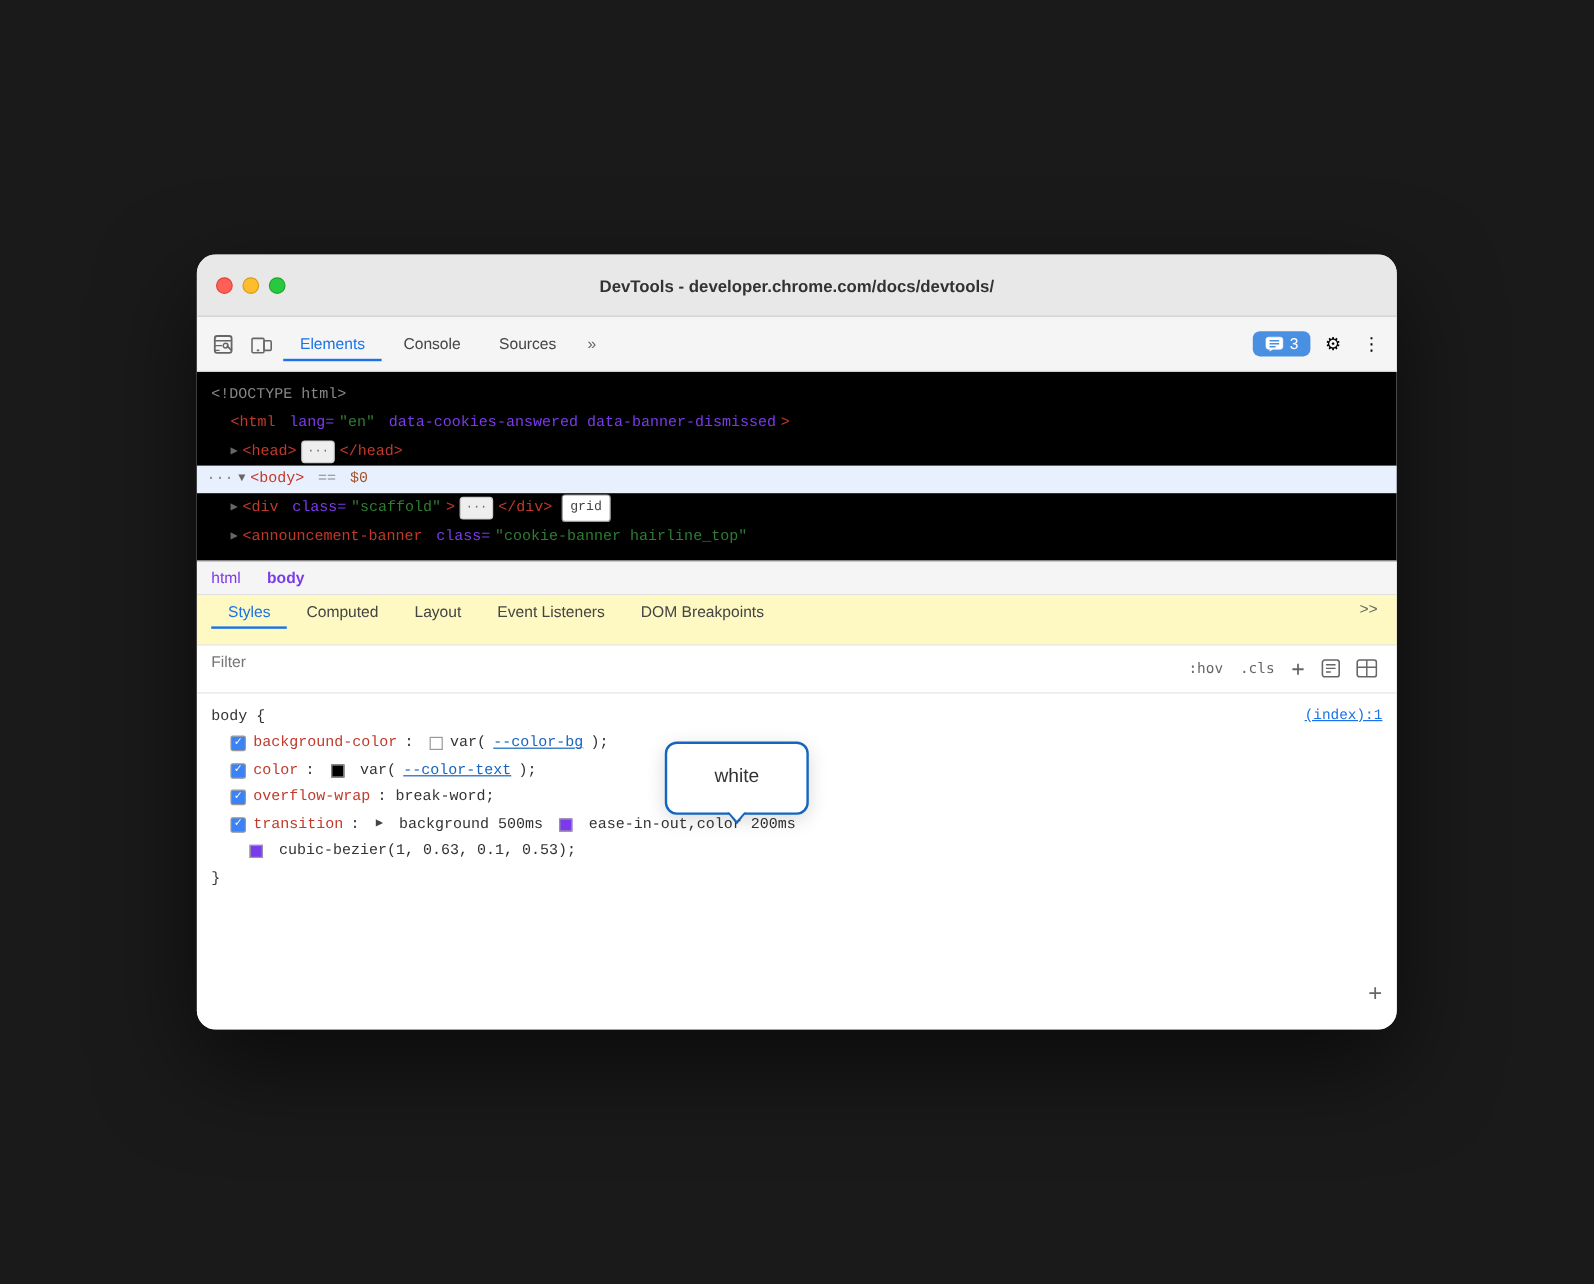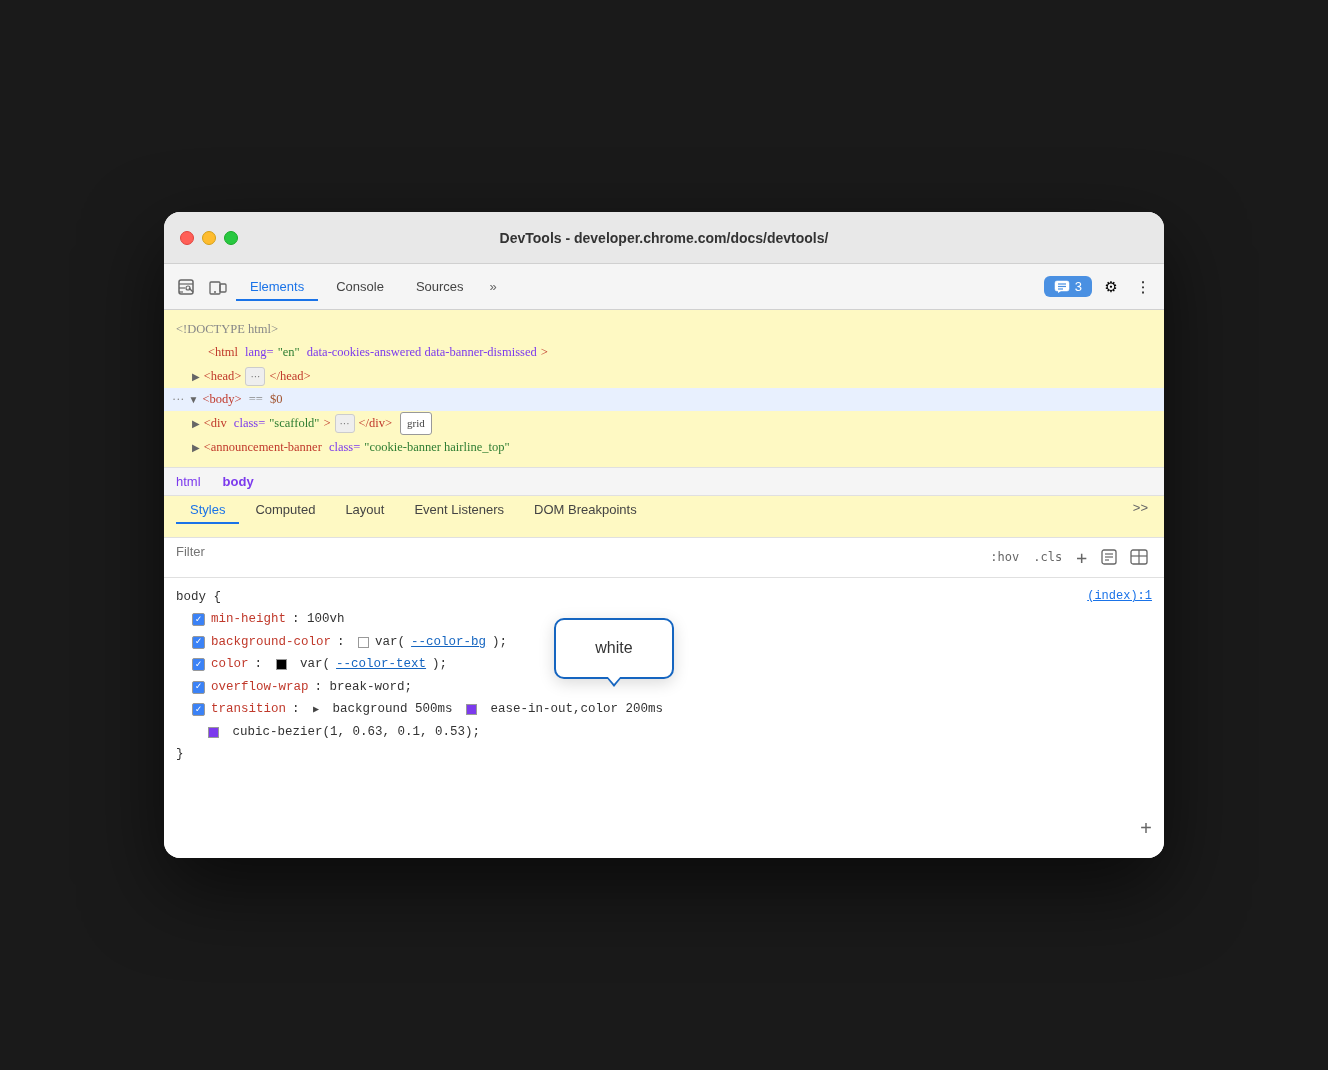--- a/index.html
+++ b/index.html
@@ -127,23 +127,23 @@
       gap: 5px;
     }
 
     .chat-icon-svg {
       width: 16px;
       height: 14px;
     }
 
     
     .html-panel {
-      background: #fef9c3;
+      background: #000000;
       padding: 8px 0;
-      font-family: Liberation Serif, serif;
+      font-family: Liberation Mono, monospace;
       font-size: 12.5px;
       line-height: 1.7;
       border-bottom: 1px solid #e0e0e0;
     }
 
     .html-line {
       padding: 1px 12px;
       display: flex;
       align-items: center;
       gap: 4px;
@@ -449,21 +449,21 @@
       </div>
       <div class="icon-btn">⚙</div>
       <div class="icon-btn">⋮</div>
     </div>
   </div>
 
   <div class="html-panel">
     <div class="html-line">
       <span class="html-grey">&lt;!DOCTYPE html&gt;</span>
     </div>
-    <div class="html-line" style="padding-left: 44px;">
+    <div class="html-line" style="padding-left: 28px;">
       <span class="html-red">&lt;html</span>
       <span class="html-purple">&nbsp;lang=</span>
         <span class="html-green">"en"</span>
       <span class="html-purple">&nbsp;data-cookies-answered data-banner-dismissed</span>
       <span class="html-red">&gt;</span>
     </div>
     <div class="html-line indented">
       <span class="triangle">▶</span>
       <span class="html-red">&lt;head&gt;</span>
       <span class="dots-badge">···</span>
@@ -543,25 +543,20 @@
     </div>
   </div>
 
   <div class="css-panel">
 
     <div class="css-line">
       <span class="css-selector">body {</span>
       <span class="css-source">(index):1</span>
     </div>
 
-    <div class="css-line indented">
-      <div class="checkbox"></div>
-      <span class="css-prop">min-height</span>
-      <span class="css-val">: 100vh</span>
-    </div>
 
     <div class="css-line indented">
       <div class="checkbox"></div>
       <span class="css-prop">background-color</span>
       <span class="css-val">:&nbsp;</span>
       <span class="color-swatch"></span>
       <span class="css-val">var(</span>
         <span class="css-link">--color-bg</span>
         <span class="css-val">);</span>
     </div>

